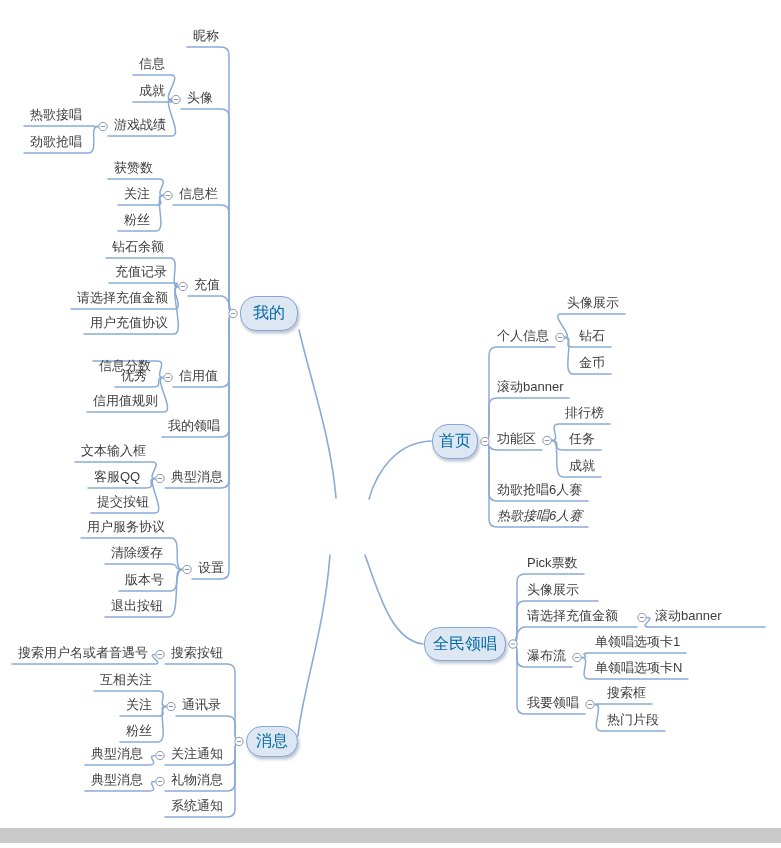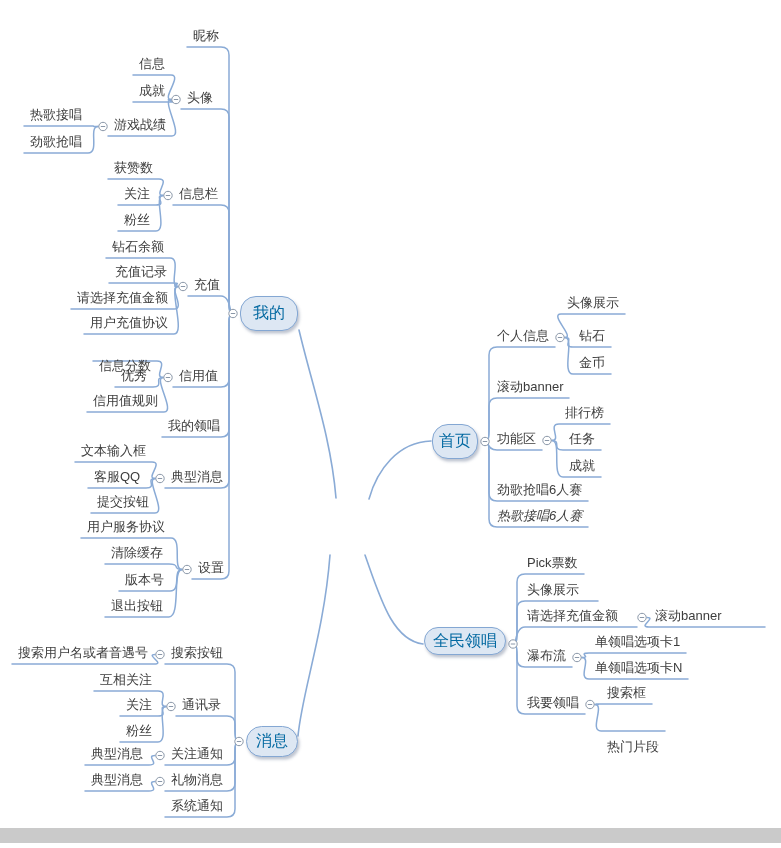--- a/index.html
+++ b/index.html
@@ -217,31 +217,31 @@
     <div class="node leaf" style="left: 567px; top: 294px;">头像展示</div>
     <div class="node leaf" style="left: 579px; top: 327px;">钻石</div>
     <div class="node leaf" style="left: 579px; top: 354px;">金币</div>
     <div class="node leaf" style="left: 497px; top: 378px;">滚动banner</div>
     <div class="node leaf" style="left: 497px; top: 430px;">功能区</div>
     <div class="node leaf" style="left: 565px; top: 404px;">排行榜</div>
     <div class="node leaf" style="left: 569px; top: 430px;">任务</div>
     <div class="node leaf" style="left: 569px; top: 457px;">成就</div>
     <div class="node leaf" style="left: 497px; top: 481px;">劲歌抢唱6人赛</div>
     <div class="node leaf" style="left: 497px; top: 507px; font-style: italic;">热歌接唱6人赛</div>
-    <div class="node topic" style="left: 424px; top: 627px; width: 82px; height: 28px;">全民领唱</div>
+    <div class="node topic" style="left: 424px; top: 627px; width: 82px; height: 34px;">全民领唱</div>
     <div class="node leaf" style="left: 527px; top: 554px;">Pick票数</div>
     <div class="node leaf" style="left: 527px; top: 581px;">头像展示</div>
     <div class="node leaf" style="left: 527px; top: 607px;">请选择充值金额</div>
     <div class="node leaf" style="left: 655px; top: 607px;">滚动banner</div>
     <div class="node leaf" style="left: 527px; top: 647px;">瀑布流</div>
     <div class="node leaf" style="left: 595px; top: 633px;">单领唱选项卡1</div>
     <div class="node leaf" style="left: 595px; top: 659px;">单领唱选项卡N</div>
     <div class="node leaf" style="left: 527px; top: 694px;">我要领唱</div>
     <div class="node leaf" style="left: 607px; top: 684px;">搜索框</div>
-    <div class="node leaf" style="left: 607px; top: 738px;">热门片段</div>
+    <div class="node leaf" style="left: 607px; top: 711px;">热门片段</div>
     <div class="node topic" style="left: 246px; top: 726px; width: 52px; height: 31px;">消息</div>
     <div class="node leaf" style="left: 171px; top: 644px;">搜索按钮</div>
     <div class="node leaf" style="left: 18px; top: 644px;">搜索用户名或者音遇号</div>
     <div class="node leaf" style="left: 182px; top: 696px;">通讯录</div>
     <div class="node leaf" style="left: 100px; top: 671px;">互相关注</div>
     <div class="node leaf" style="left: 126px; top: 696px;">关注</div>
     <div class="node leaf" style="left: 126px; top: 722px;">粉丝</div>
     <div class="node leaf" style="left: 171px; top: 745px;">关注通知</div>
     <div class="node leaf" style="left: 91px; top: 745px;">典型消息</div>
     <div class="node leaf" style="left: 171px; top: 771px;">礼物消息</div>

